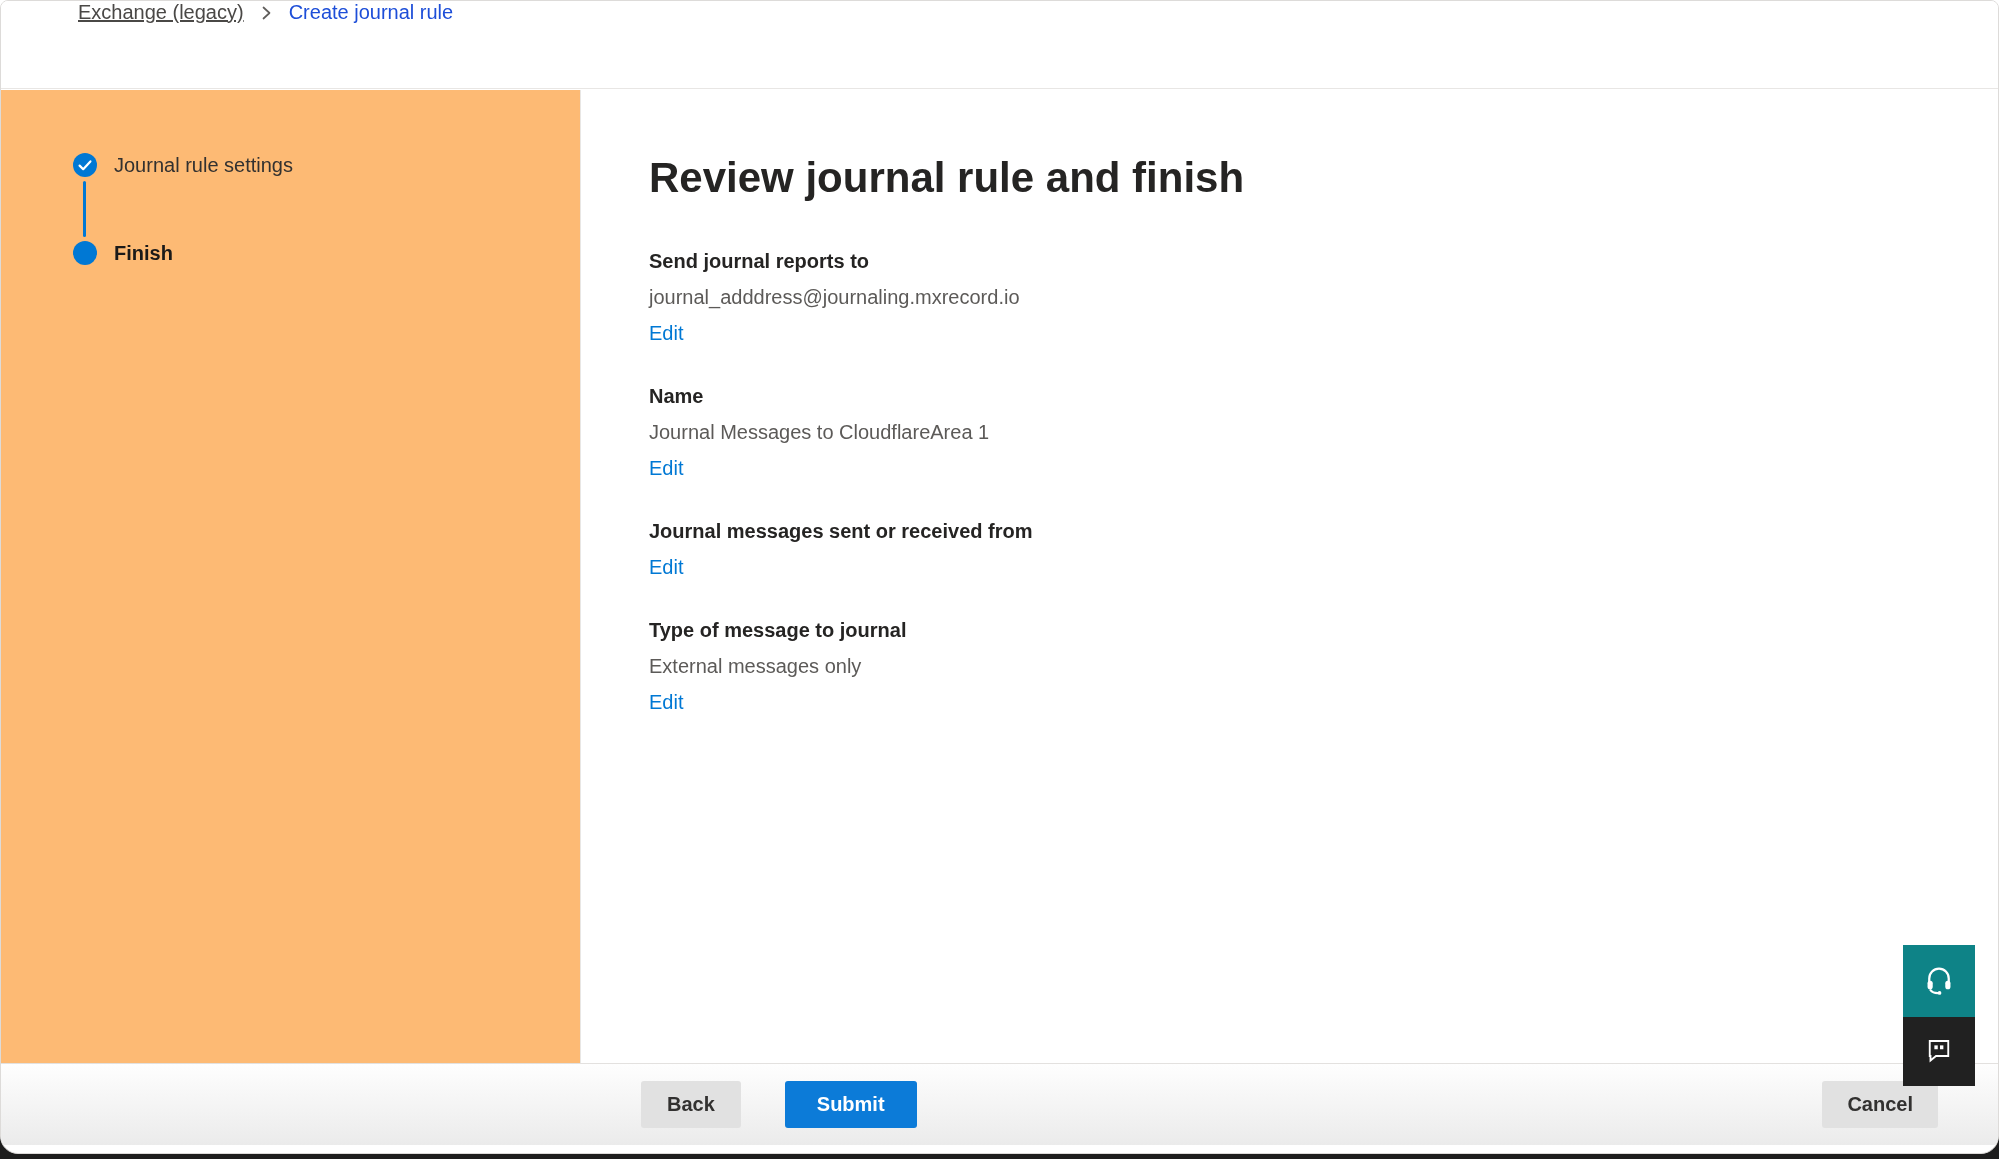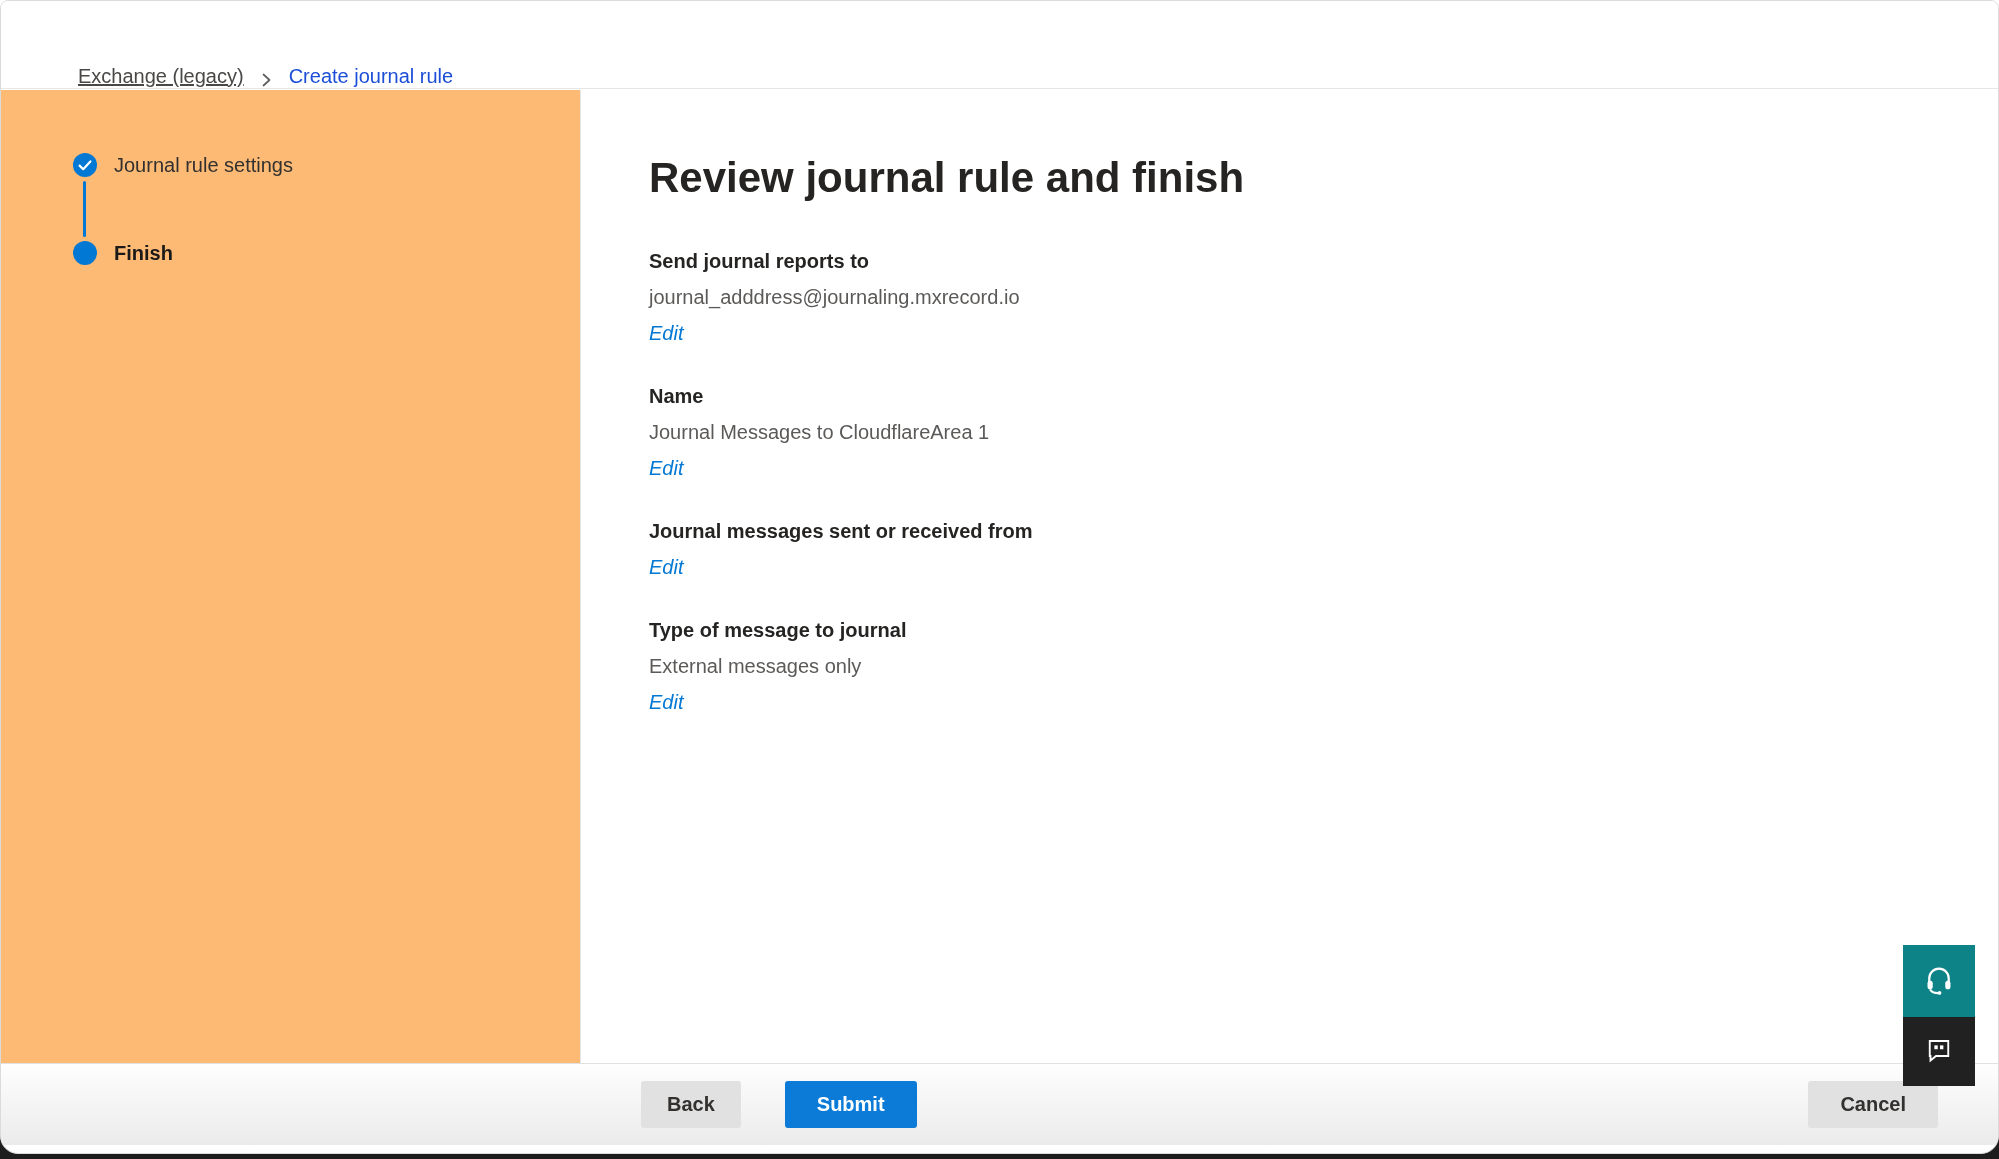--- a/index.html
+++ b/index.html
@@ -7,21 +7,21 @@
     font-family: "Liberation Sans", sans-serif; }
   .screen { position: relative; width: 1999px; height: 1159px; }
 
   .backdrop-bottom { position: absolute; left: 0; right: 0; bottom: 0; height: 26px; background: #1d1d1d; }
 
   .window { position: absolute; top: 0; left: 0; right: 0; bottom: 5px; background: #ffffff;
     border: 1px solid #dddbd9; border-radius: 8px 8px 18px 18px; overflow: hidden; }
 
   
   .topbar { position: absolute; top: 0; left: 0; right: 0; height: 88px; background: #fff;
-    border-bottom: 1px solid #e8e6e4; display: flex; align-items: flex-end; padding-left: 77px; }
+    border-bottom: 1px solid #e8e6e4; display: flex; align-items: flex-start; padding-left: 77px; }
   .crumb { font-size: 20px; color: #4a4846; }
   .crumb-link { text-decoration: underline; cursor: pointer; }
   .crumb-current { color: #1d4ed8; }
   .crumb-chevron { margin: 0 16px; display: inline-flex; align-items: center; transform: translateY(2px); }
 
   
   .sidebar { position: absolute; top: 89px; left: 0; width: 580px; bottom: 82px;
     border-right: 1px solid #e8e6e4; background: #fdba74; }
   .steps { padding: 63px 0 0 72px; }
   .step { display: flex; align-items: center; }
@@ -31,31 +31,31 @@
   .step-label.current { font-weight: 700; color: #1b1a19; }
   .step-connector { width: 3px; height: 56px; background: #0078d4; margin: 4px 0 4px 10px; border-radius: 2px; }
 
   
   .main { position: absolute; top: 89px; left: 581px; right: 0; bottom: 82px; background: #fff;
     padding: 60px 40px 0 67px; overflow: hidden; }
   .page-title { font-size: 42px; line-height: 55px; font-weight: 700; color: #252423; margin-bottom: 38px; }
   .section { margin-bottom: 27px; font-size: 20px; line-height: 36px; }
   .section .label { font-weight: 700; color: #252423; }
   .section .value { color: #5c5a58; }
-  .section .edit-link { color: #0078d4; cursor: pointer; width: -moz-fit-content; width: fit-content; font-style: italic; }
+  .section .edit-link { color: #0078d4; cursor: pointer; width: -moz-fit-content; width: fit-content; }
 
   
   .footer { position: absolute; left: 0; right: 0; bottom: 8px; height: 82px;
     border-top: 1px solid #e3e1df; background: linear-gradient(180deg, #fefefe 0%, #ebebeb 100%);
     display: flex; align-items: center; padding-left: 640px; }
   .btn { height: 47px; font-family: "Liberation Sans", sans-serif; font-size: 20px; font-weight: 600;
     border: none; border-radius: 3px; cursor: pointer; padding: 0 26px; }
   .btn-secondary { background: #e1e1e1; color: #323130; }
   .btn-primary { background: #0c7bd8; color: #ffffff; margin-left: 44px; padding: 0 32px; }
-  .btn-cancel { margin-left: auto; margin-right: 60px; padding: 0 32px; }
+  .btn-cancel { margin-left: auto; margin-right: 60px; padding: 0 25px; }
 
   
   .float-btn { position: absolute; right: 23px; width: 72px; display: flex;
     align-items: center; justify-content: center; cursor: pointer; z-index: 10; border: none; }
   .help-btn { top: 944px; height: 72px; background: #0e8387; }
   .feedback-btn { top: 1016px; height: 69px; background: #212121; }
 </style>
 </head>
 <body>
 

